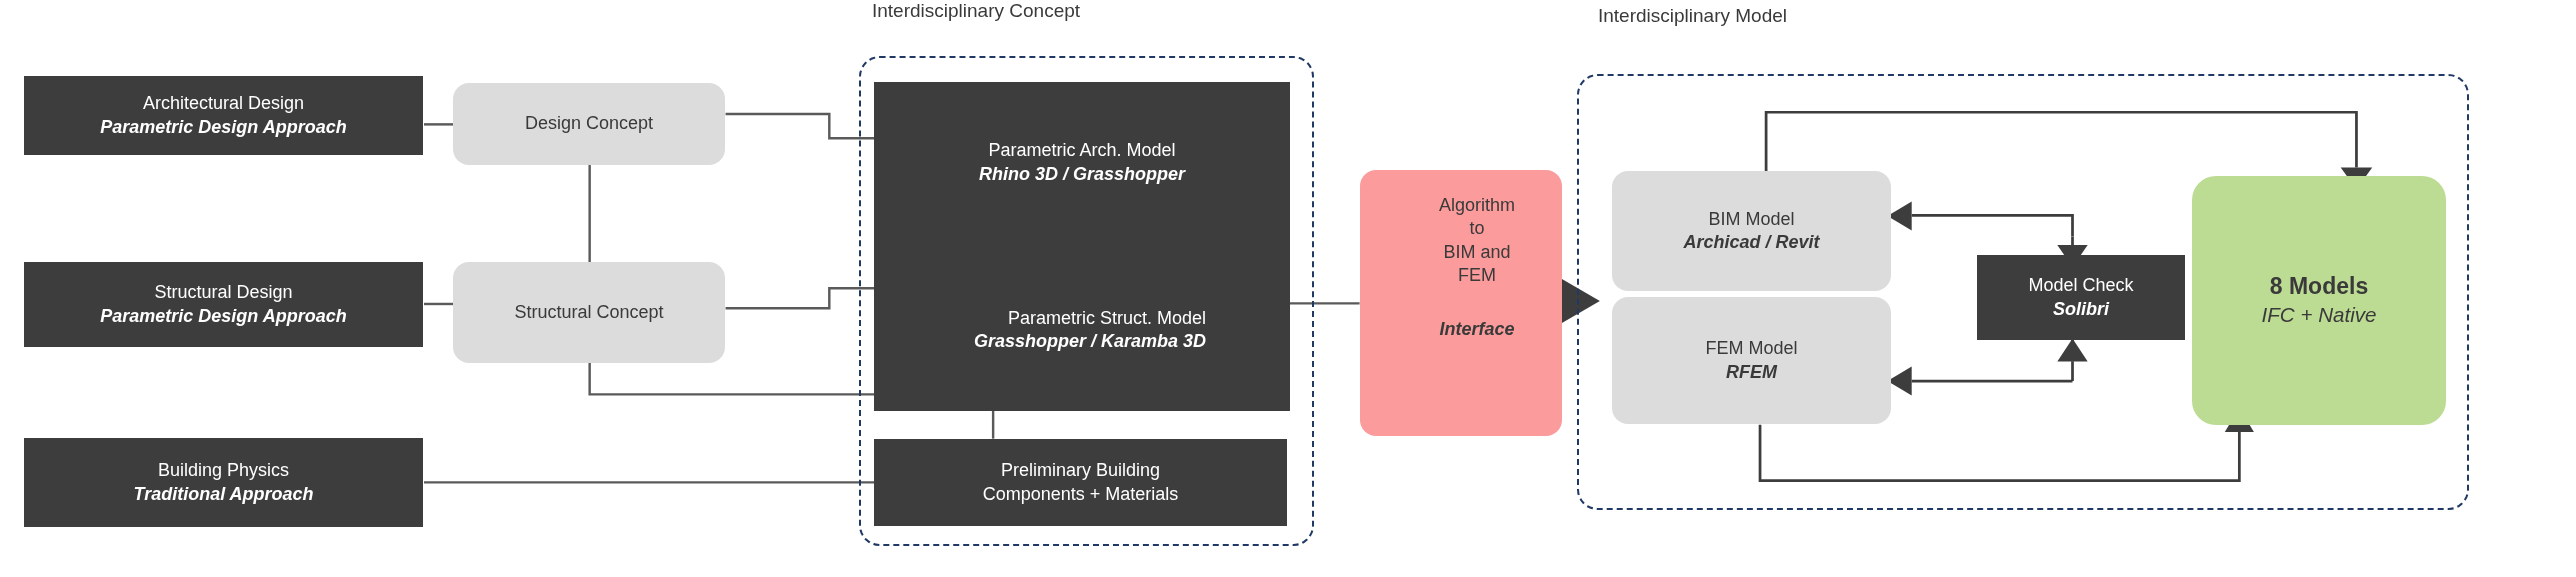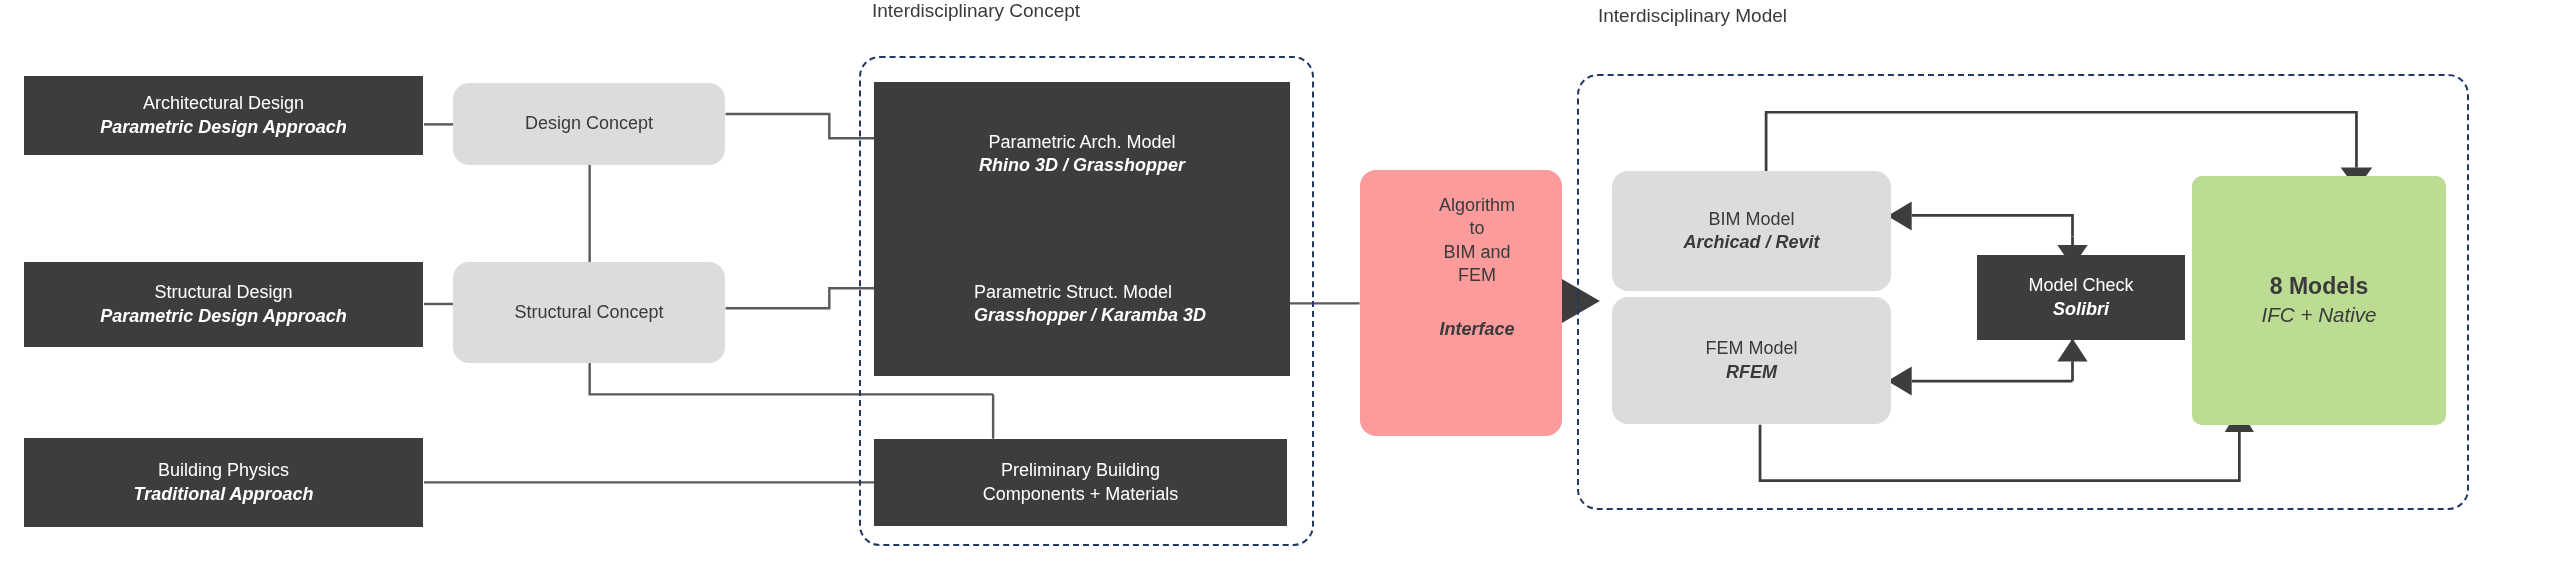--- a/index.html
+++ b/index.html
@@ -95,26 +95,26 @@
   </div>
 
   <div class="node gray r-lg" style="left:453px;top:83px;width:272px;height:82px;">
     <div class="l1">Design Concept</div>
   </div>
 
   <div class="node gray r-lg" style="left:453px;top:262px;width:272px;height:101px;">
     <div class="l1">Structural Concept</div>
   </div>
 
-  <div class="node dark" style="left:874px;top:82px;width:416px;height:294px;justify-content:space-around;gap:6px;">
+  <div class="node dark" style="left:874px;top:82px;width:416px;height:329px;justify-content:space-around;gap:6px;">
     <div style="display:flex;flex-direction:column;align-items:center;">
       <div class="l1">Parametric Arch. Model</div>
       <div class="l2">Rhino 3D / Grasshopper</div>
     </div>
-    <div style="display:flex;flex-direction:column;align-items:flex-start;margin-left:16px;">
+    <div style="display:flex;flex-direction:column;align-items:flex-end;margin-left:16px;">
       <div class="l1">Parametric Struct. Model</div>
       <div class="l2">Grasshopper / Karamba 3D</div>
     </div>
   </div>
 
   <div class="node dark" style="left:874px;top:439px;width:413px;height:87px;">
     <div class="l1">Preliminary Building</div>
     <div class="l1">Components + Materials</div>
   </div>
 
@@ -134,19 +134,19 @@
   <div class="node gray r-lg" style="left:1612px;top:297px;width:279px;height:127px;">
     <div class="l1">FEM Model</div>
     <div class="l2">RFEM</div>
   </div>
 
   <div class="node dark" style="left:1977px;top:255px;width:208px;height:85px;">
     <div class="l1">Model Check</div>
     <div class="l2">Solibri</div>
   </div>
 
-  <div class="node green r-xl" style="left:2192px;top:176px;width:254px;height:249px;border-radius:10px;">
+  <div class="node green r-xl" style="left:2192px;top:176px;width:254px;height:249px;">
     <div class="big">8 Models</div>
     <div class="l2b" style="font-weight:normal;">IFC + Native</div>
   </div>
 
 </div>
 
 
 </body></html>

